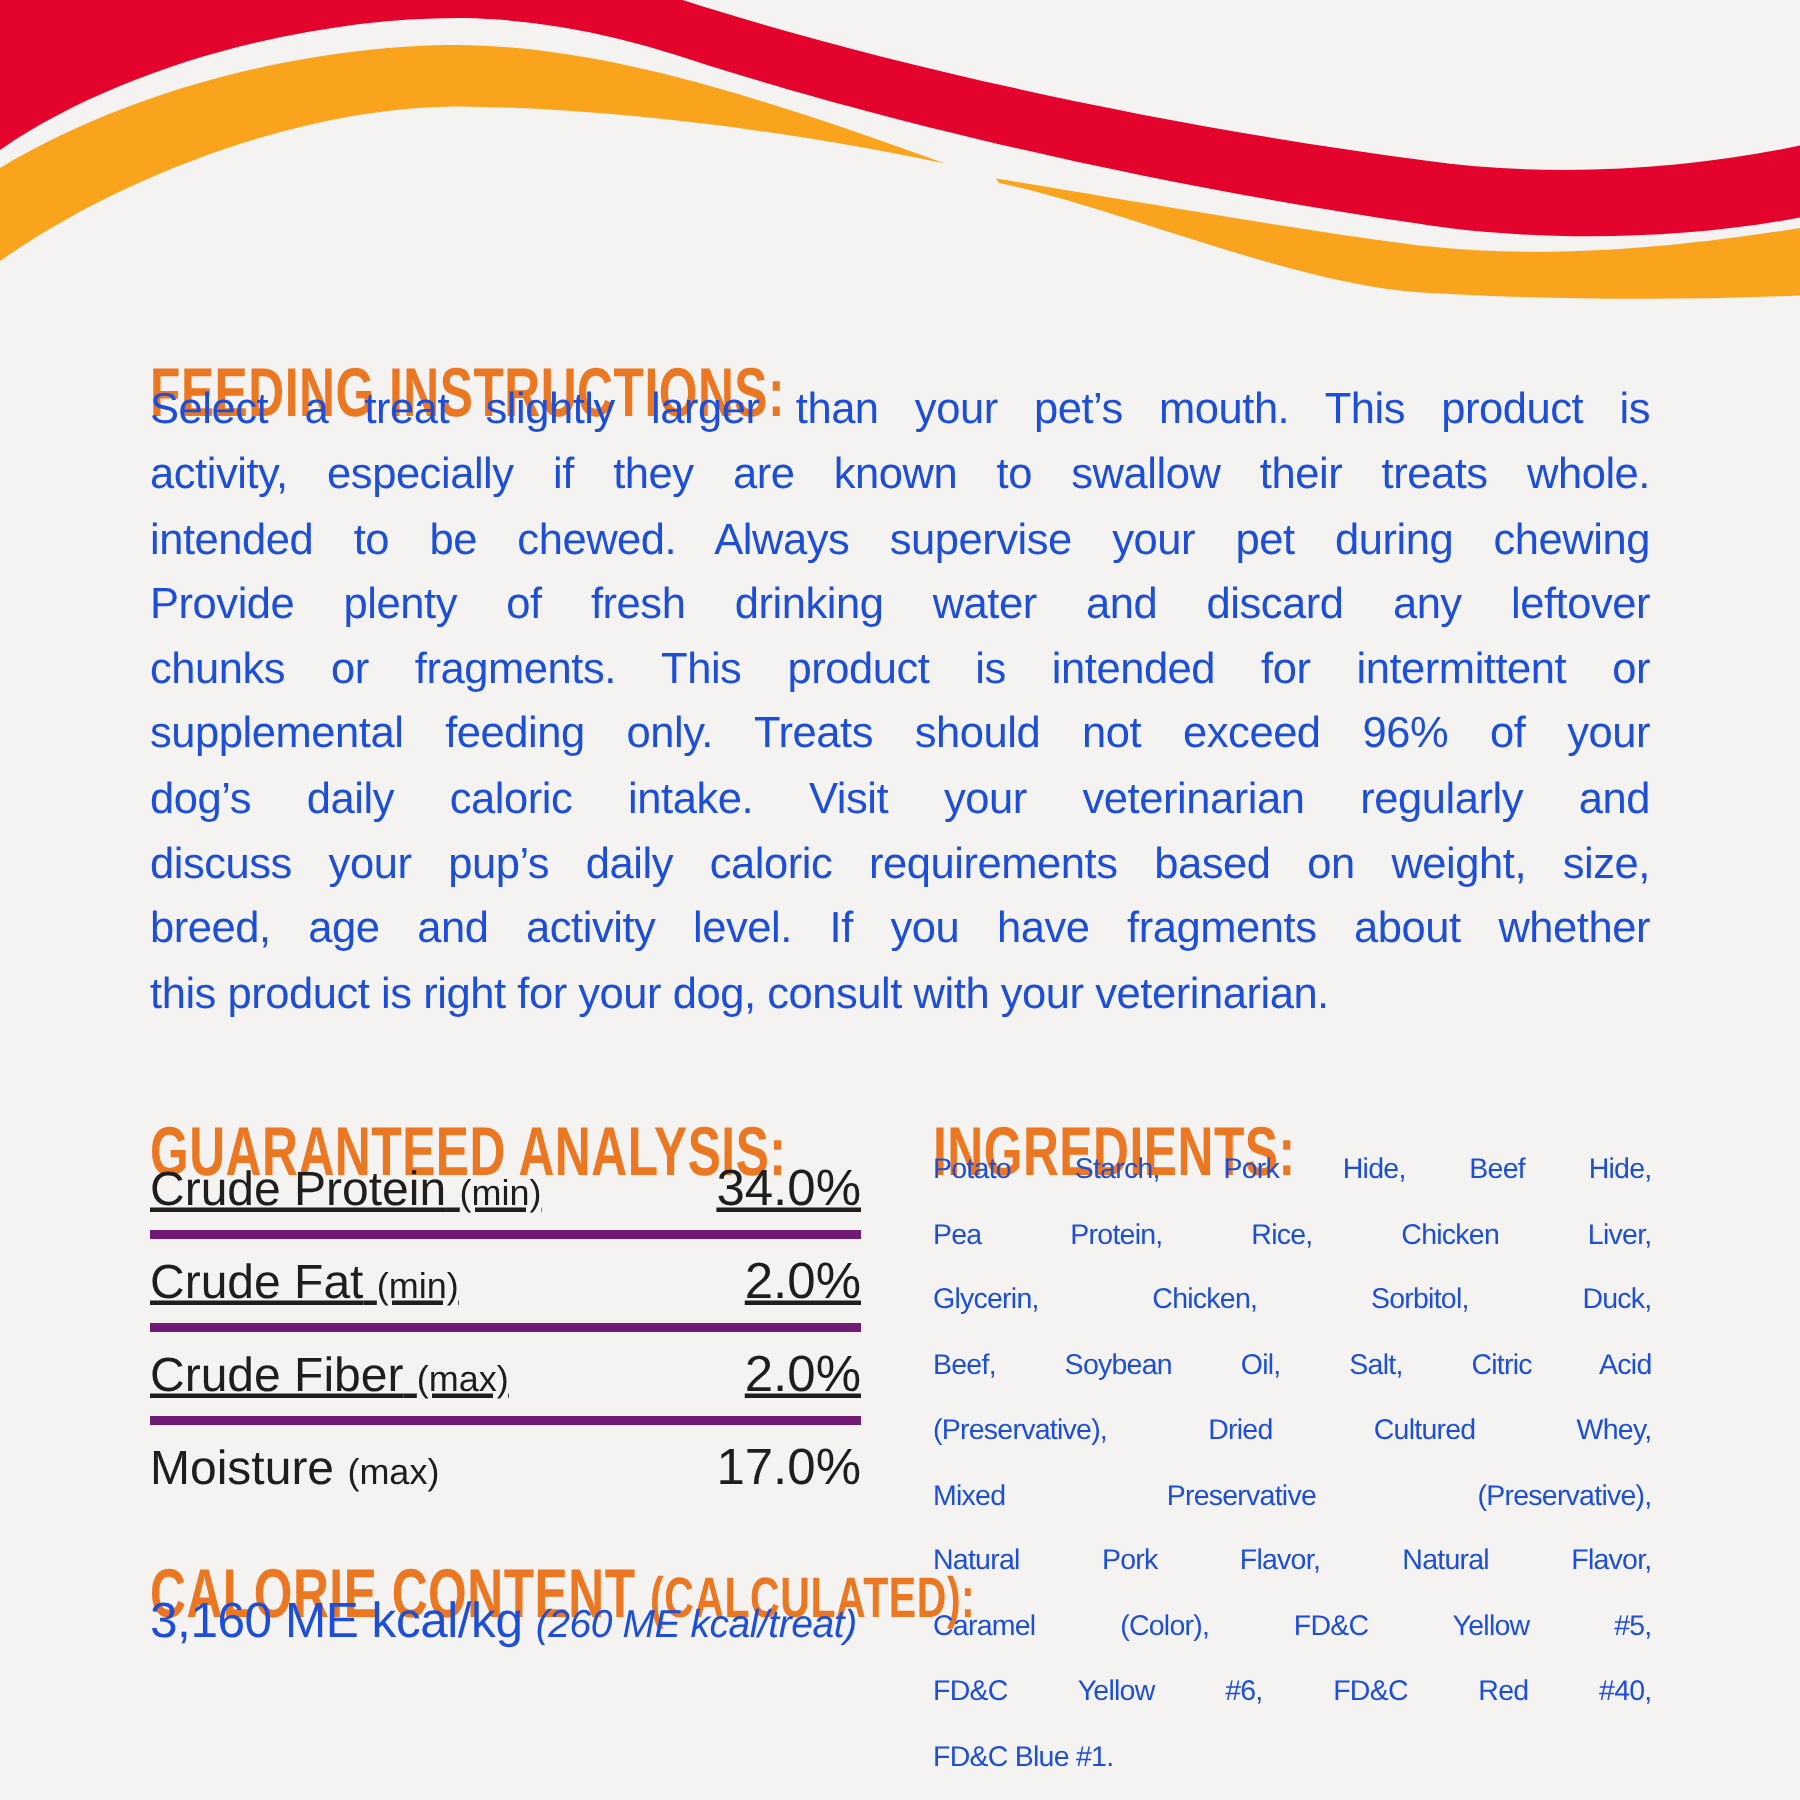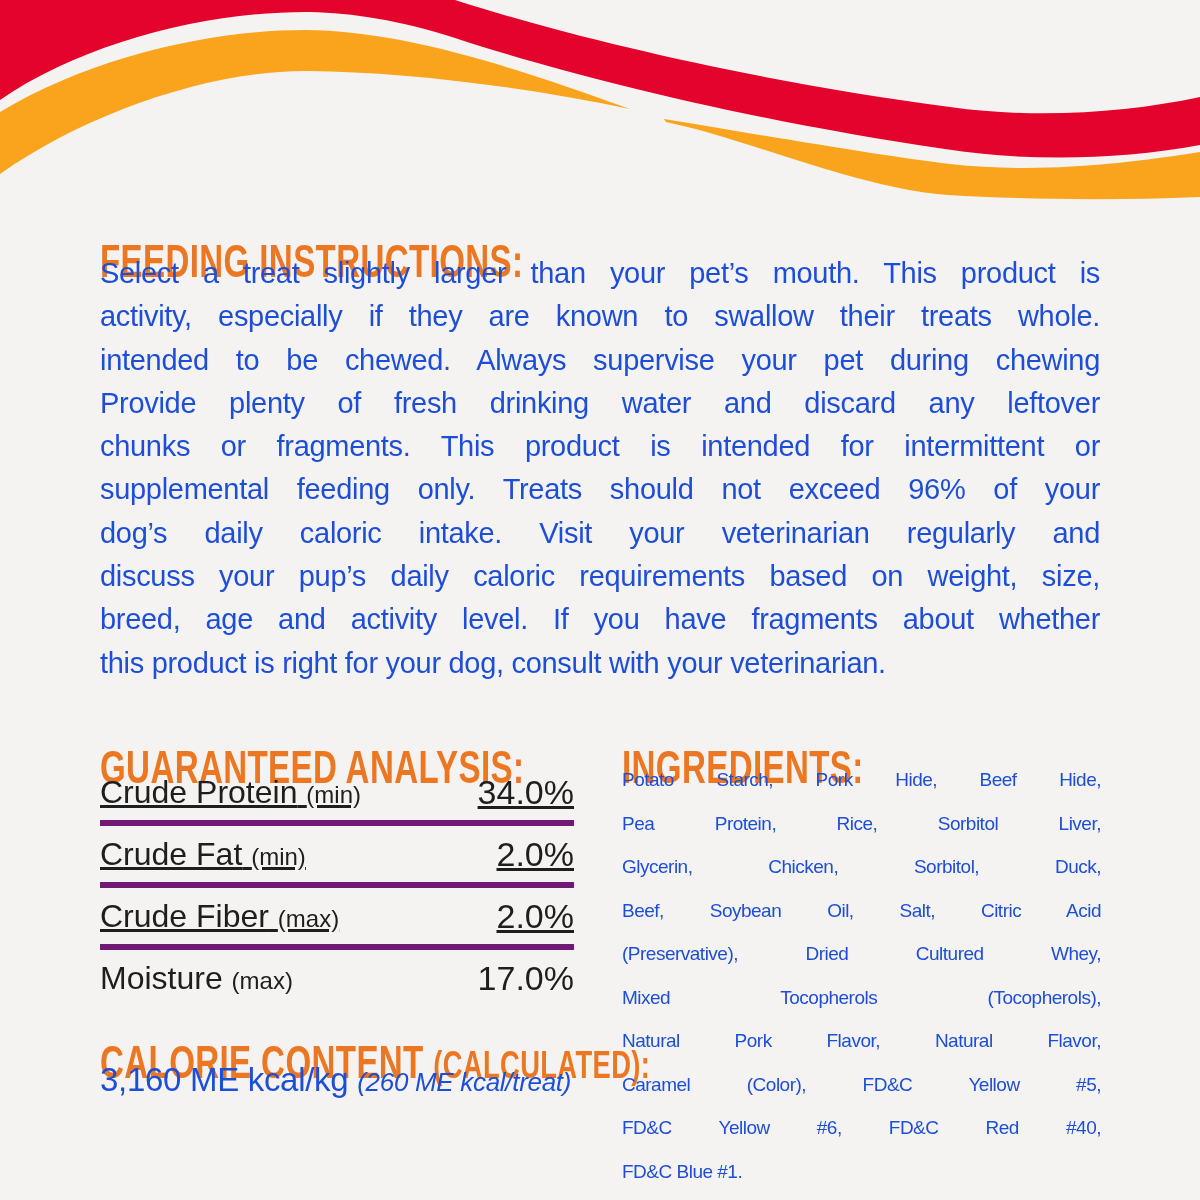--- a/index.html
+++ b/index.html
@@ -123,24 +123,24 @@
 
   <div class="body-copy calorie-line">
     <span>3,160 ME kcal/kg</span>
     <span class="note">(260 ME kcal/treat)</span>
   </div>
 
   <h2 class="display-heading" style="left:622px;top:706px;">INGREDIENTS:</h2>
 
   <div class="body-copy ingredients-par">
     <div class="jtext">Potato Starch, Pork Hide, Beef Hide,</div>
-    <div class="jtext">Pea Protein, Rice, Sorbitol Liver,</div>
+    <div class="jtext">Pea Protein, Rice, Chicken Liver,</div>
     <div class="jtext">Glycerin, Chicken, Sorbitol, Duck,</div>
     <div class="jtext">Beef, Soybean Oil, Salt, Citric Acid</div>
     <div class="jtext">(Preservative), Dried Cultured Whey,</div>
-    <div class="jtext">Mixed Tocopherols (Tocopherols),</div>
+    <div class="jtext">Mixed Preservative (Preservative),</div>
     <div class="jtext">Natural Pork Flavor, Natural Flavor,</div>
     <div class="jtext">Caramel (Color), FD&amp;C Yellow #5,</div>
     <div class="jtext">FD&amp;C Yellow #6, FD&amp;C Red #40,</div>
     <div class="jtext last">FD&amp;C Blue #1.</div>
   </div>
 
 </div>
 
 </body></html>

